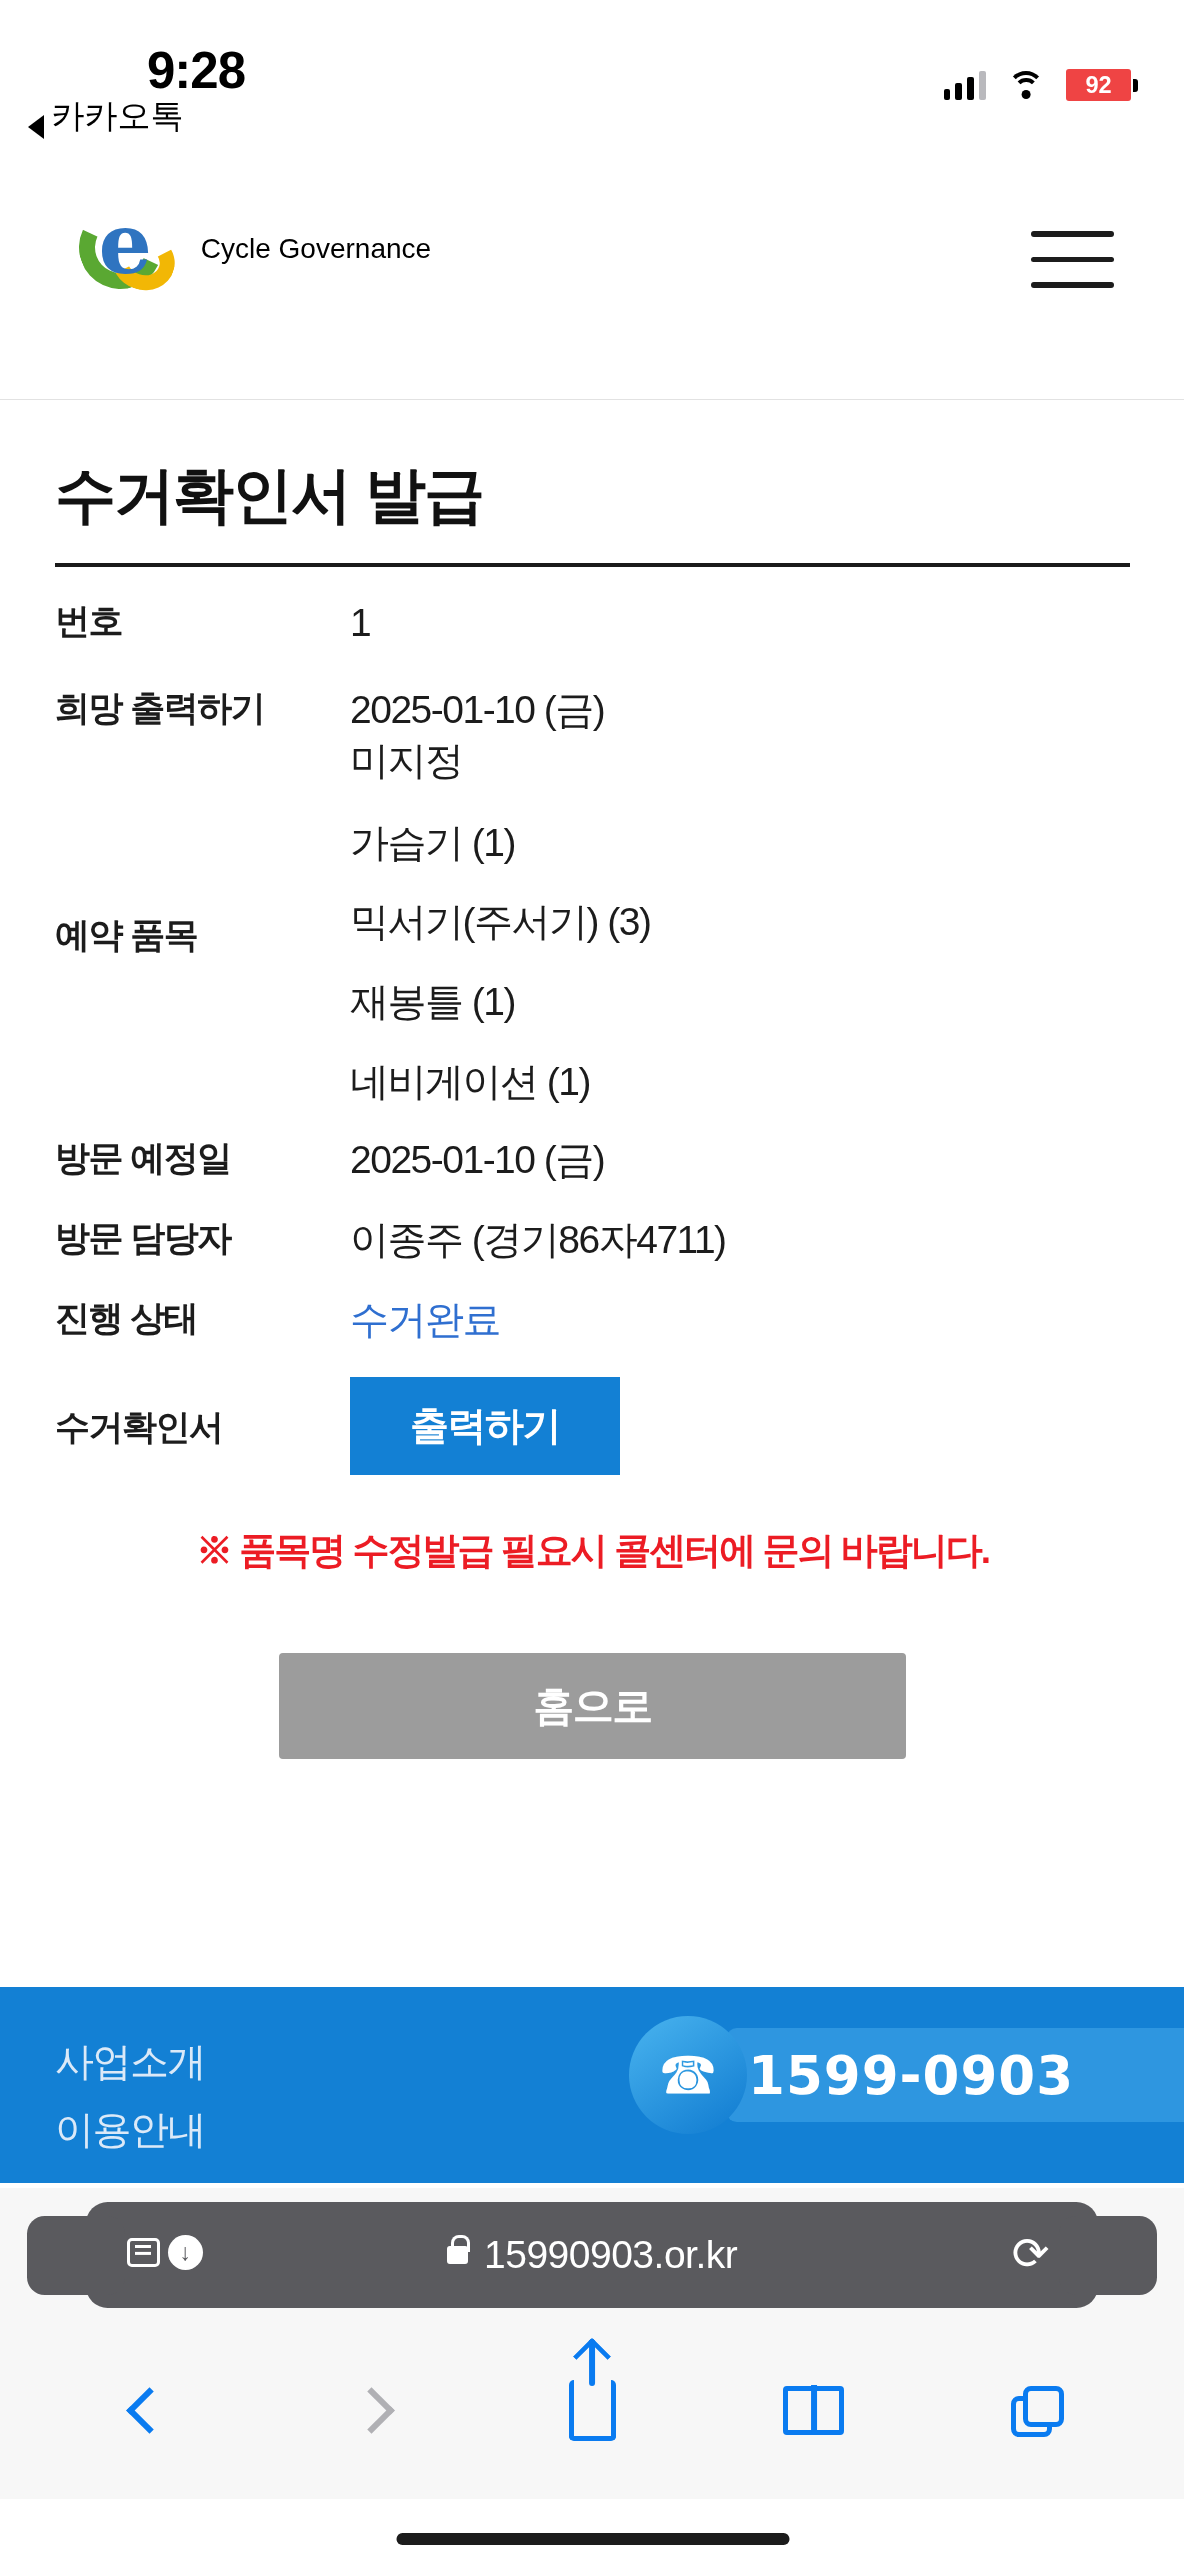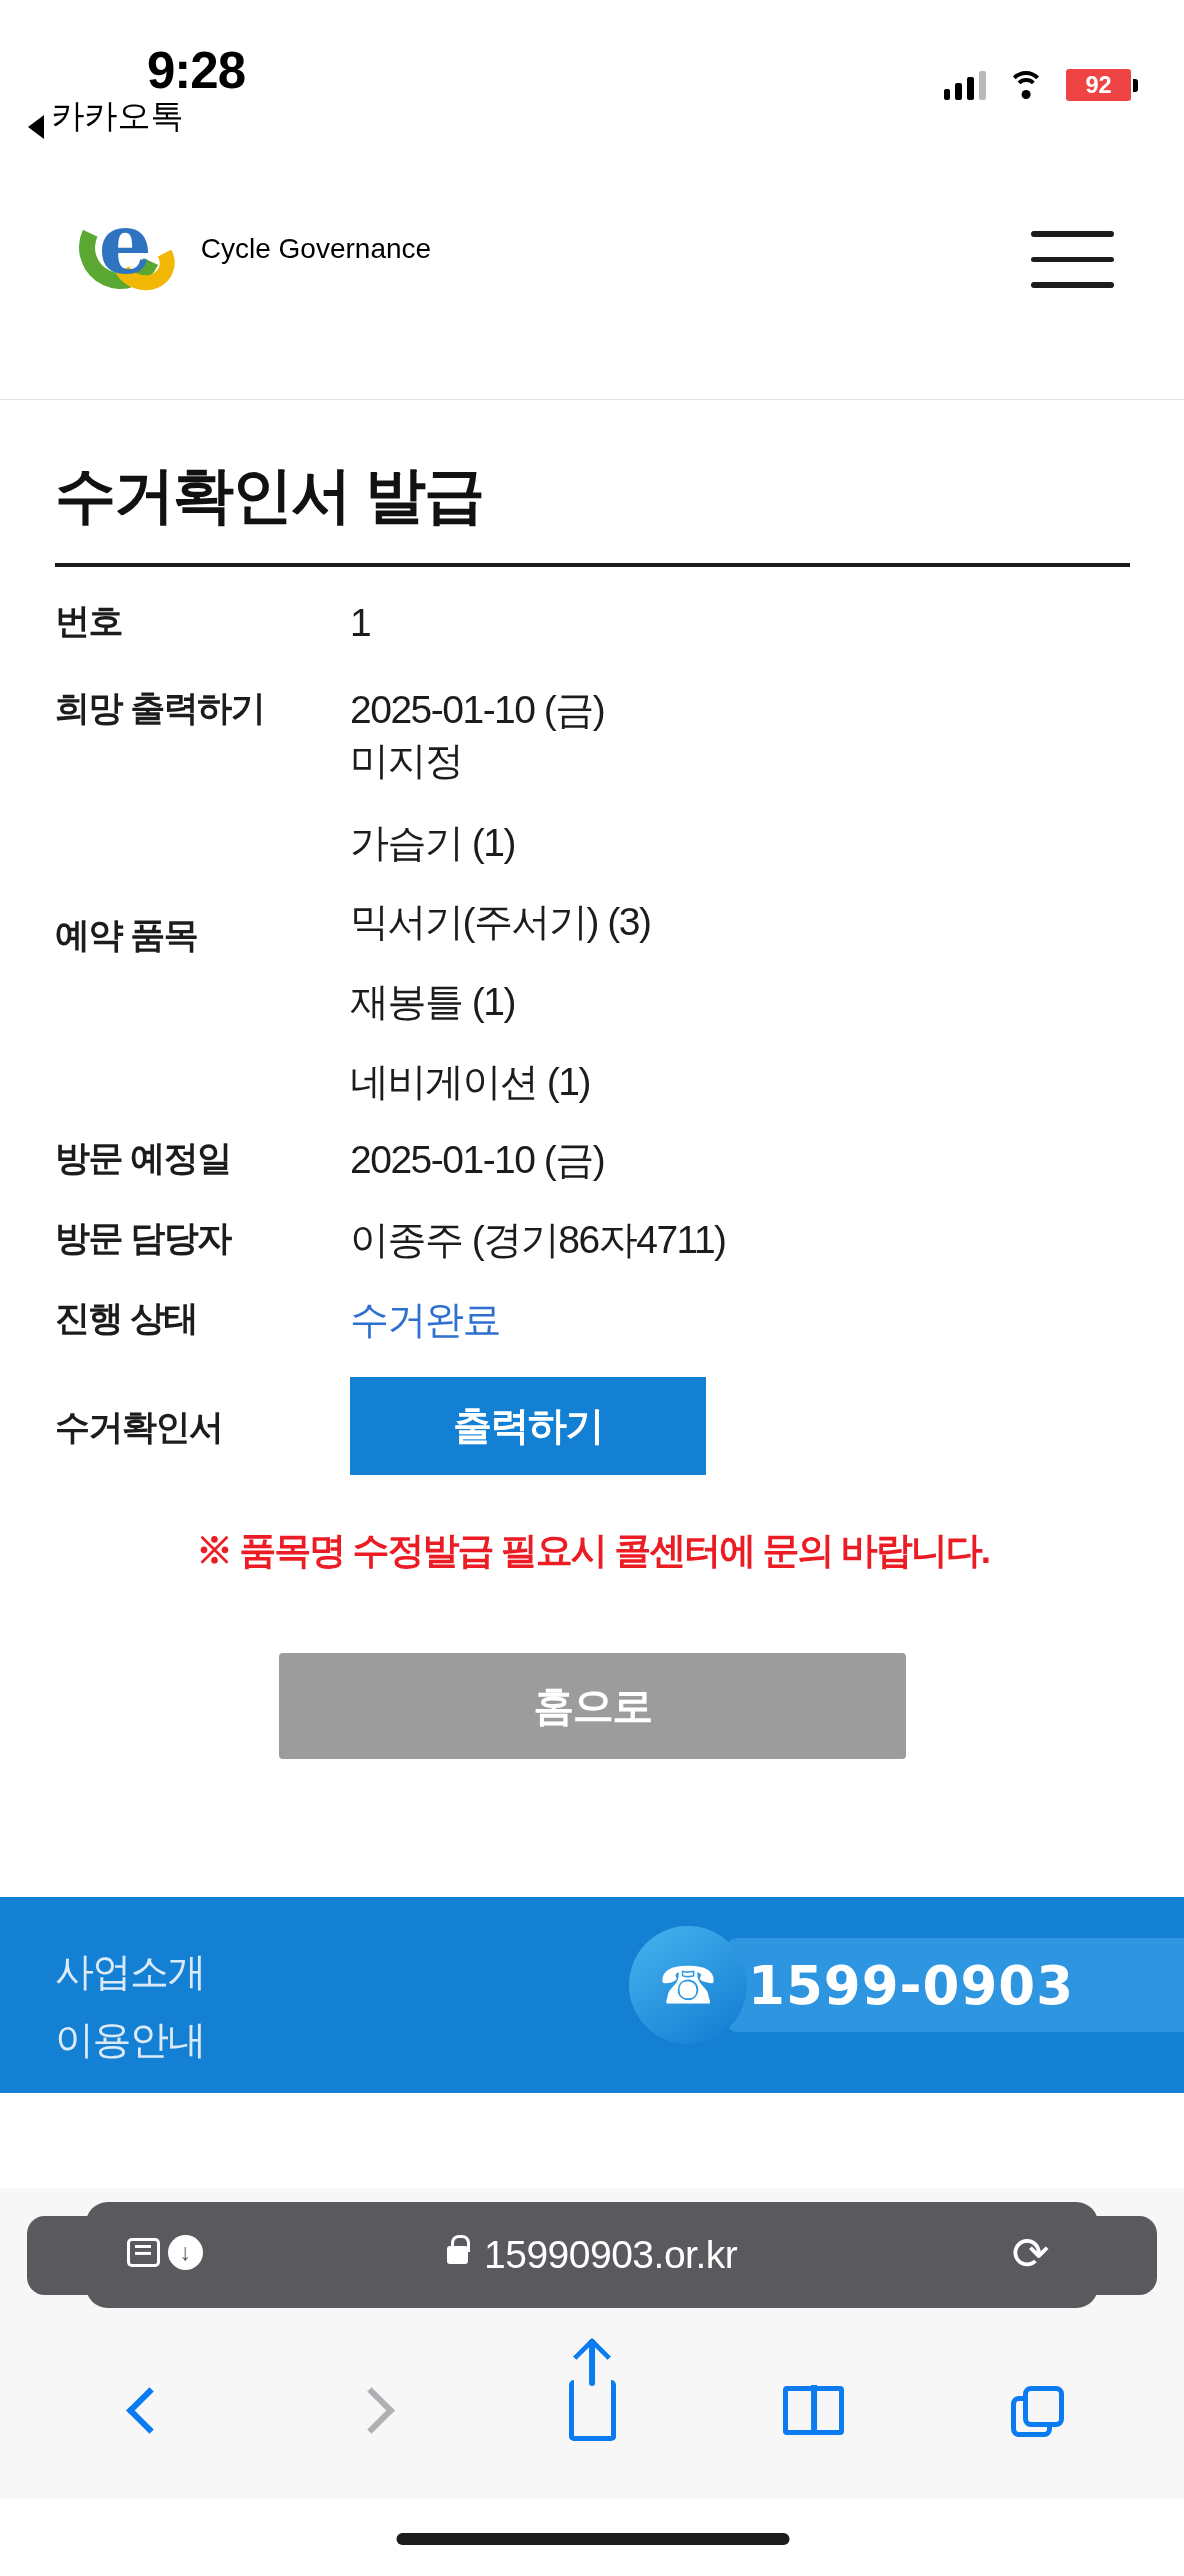--- a/index.html
+++ b/index.html
@@ -237,21 +237,21 @@
   .r-visit { padding-top: 29.5px; }
   .r-staff { padding-top: 31px; }
   .r-status { padding-top: 31px; }
   .status-link { color: #2f6fd0; }
   .r-cert { padding-top: 33px; align-items: center; }
   .r-cert .info-label { padding-top: 0; }
   .print-btn {
     display: inline-flex;
     align-items: center;
     justify-content: center;
-    width: 356px;
+    width: 270px;
     height: 98px;
     background: #1380d4;
     color: #ffffff;
     font-size: 39px;
     font-weight: 700;
     letter-spacing: -1.5px;
     border: none;
     cursor: pointer;
     font-family: Liberation Serif, serif;
   }
@@ -280,21 +280,21 @@
     font-weight: 700;
     letter-spacing: -1.5px;
     border: none;
     border-radius: 3.9px;
     cursor: pointer;
   }
 
   
   .footer {
     position: absolute;
-    top: 1897px; left: 0;
+    top: 1987px; left: 0;
     width: 1185px;
     height: 196px;
     background: #1380d4;
     overflow: hidden;
   }
   .footer-links {
     position: absolute;
     left: 55px; top: 45px;
     color: #dbe9f8;
     font-size: 39px;

